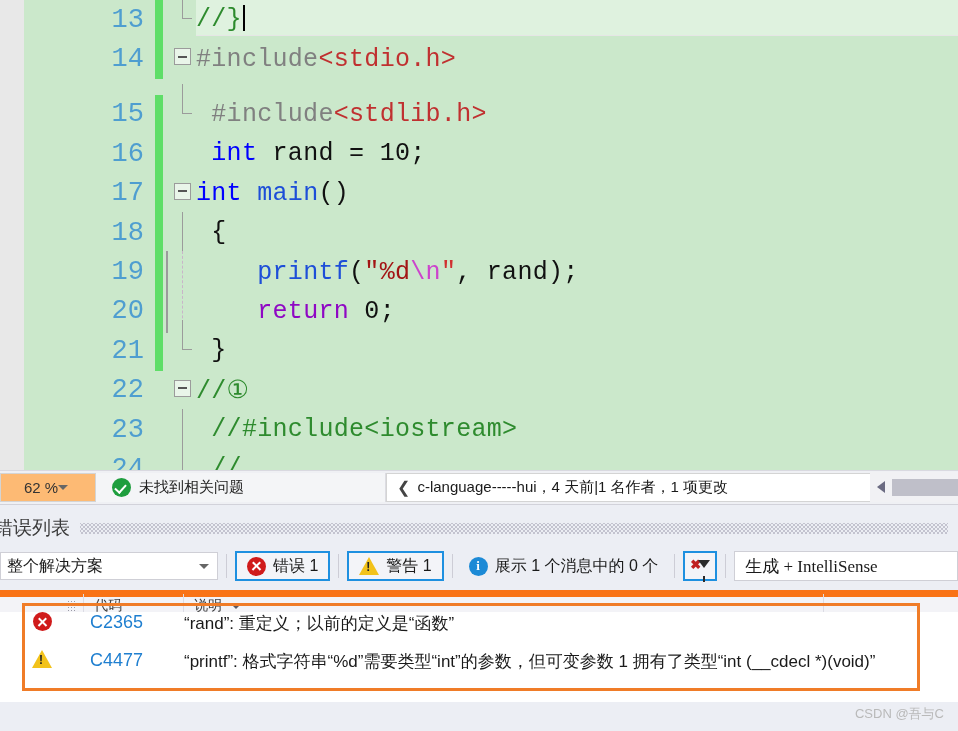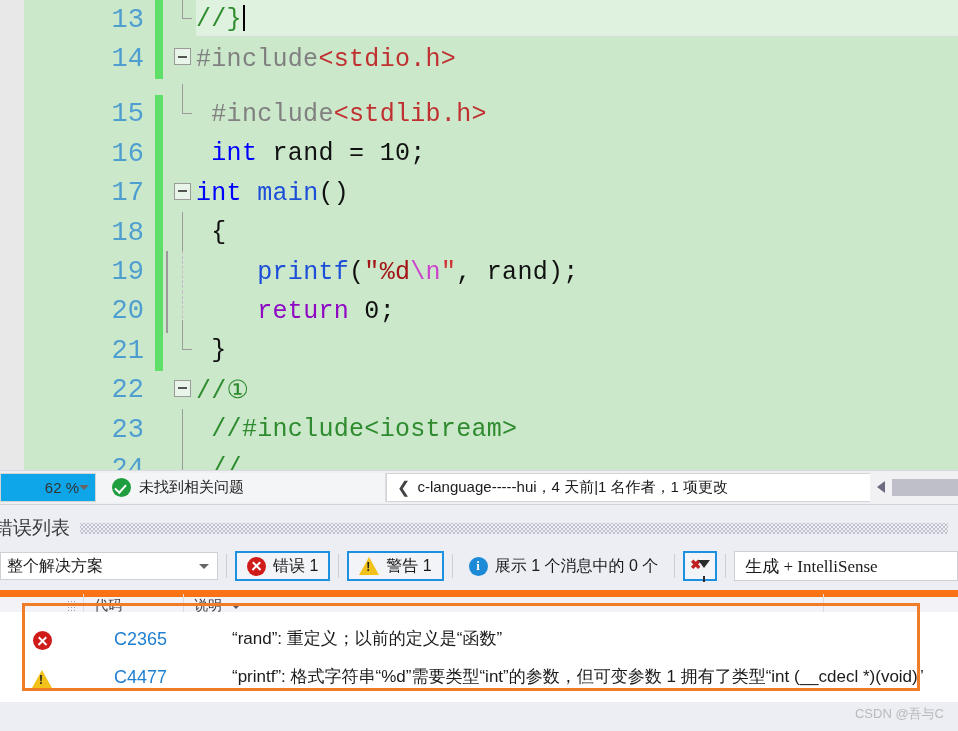--- a/index.html
+++ b/index.html
@@ -82,22 +82,22 @@
     vertical-align: -5px; margin-left: 1px;
   }
 
   
   .statusbar {
     position: absolute; left: 0; top: 470px; width: 958px; height: 34px;
     background: #eff0f4; border-top: 1px solid #d9d9e0;
     display: flex; align-items: stretch;
   }
   .zoombox {
-    width: 96px; background: #0ea5e9; border: 1px solid #d4d4d4;
-    display: flex; align-items: center; justify-content: flex-end;
+    width: 96px; background: #fdba74; border: 1px solid #d4d4d4;
+    display: flex; align-items: center; justify-content: center;
     padding: 0 6px 0 2px; margin: 2px 0 2px 0;
   }
   .zoombox .zv { font-size: 15px; color: #333; }
   .caret-dn {
     width: 0; height: 0; border-left: 5px solid transparent;
     border-right: 5px solid transparent; border-top: 5px solid #666;
   }
   .issuebox {
     flex: 0 0 290px; background: #f4f5f7; border-right: 1px solid #dcdce2;
     display: flex; align-items: center; gap: 8px; padding-left: 16px;
@@ -236,21 +236,21 @@
   .gh-cell.c1 { width: 100px; }
   .gh-cell.c2 { width: 640px; gap: 8px; }
   .sort-caret {
     width: 0; height: 0; border-left: 6px solid transparent;
     border-right: 6px solid transparent; border-top: 6px solid #5a5a66;
   }
   .grid-body {
     position: absolute; left: 0; top: 612px; width: 958px; height: 90px;
     background: #fff;
   }
-  .grow { height: 38px; display: flex; align-items: flex-end; gap: 24px; }
+  .grow { height: 38px; display: flex; align-items: flex-start; }
   .grow .ic { width: 84px; display: flex; justify-content: center; }
   .grow .code-col {
     width: 100px; font-size: 18px; color: #1f7fd0; padding-left: 6px;
     font-family: "Liberation Sans", sans-serif;
   }
   .grow .desc-col { font-size: 17px; color: #1a1a1a; white-space: nowrap; }
   .highlight-box {
     position: absolute; left: 22px; top: 603px; width: 898px; height: 88px;
     border: 3px solid #f07c28; pointer-events: none;
   }

